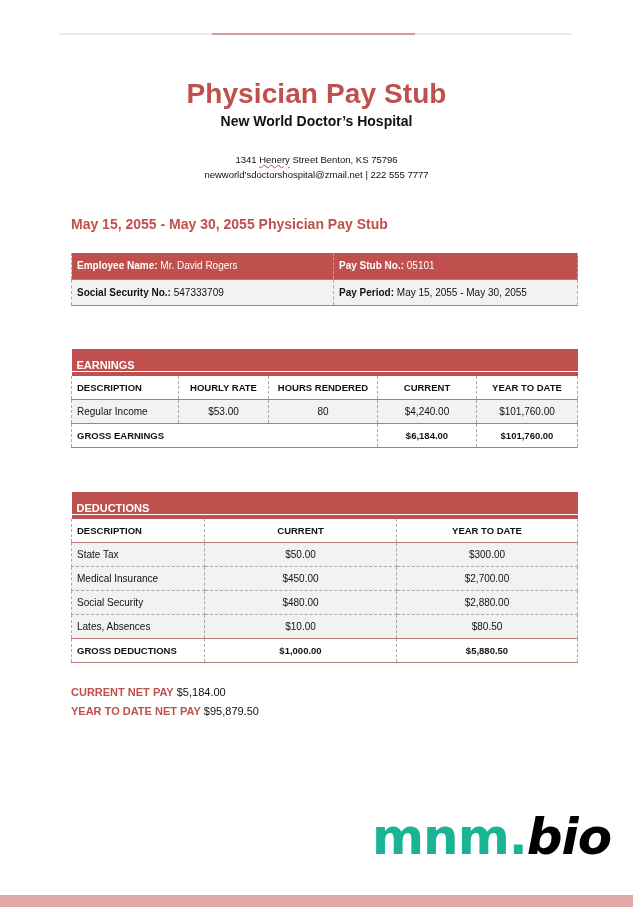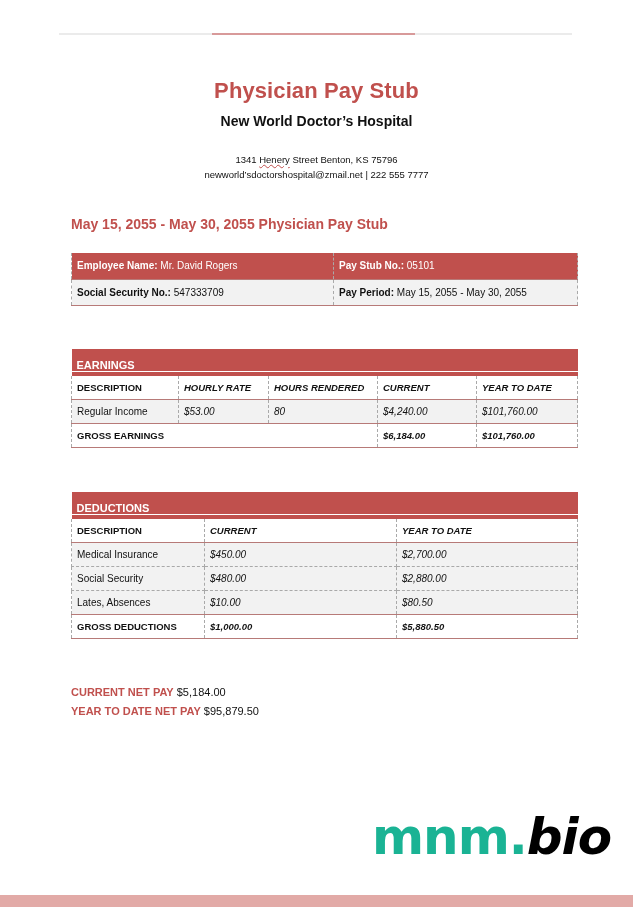--- a/index.html
+++ b/index.html
@@ -2,21 +2,21 @@
 <html><head>
 <meta charset="utf-8">
 <style>
   * { box-sizing: border-box; margin: 0; padding: 0; }
   html, body { width: 633px; height: 907px; background: #ffffff; overflow: hidden; }
   body { position: relative; font-family: "Liberation Sans", "DejaVu Sans", sans-serif; color: #111; }
 
   .top-rule { position: absolute; left: 59px; top: 33px; width: 513px; height: 2px; background: #ebebeb; }
   .top-rule-accent { position: absolute; left: 212px; top: 33px; width: 203px; height: 2px; background: #d89a9a; }
 
-  .title { position: absolute; top: 78px; left: 0; width: 633px; text-align: center; font-size: 22px; font-weight: bold; color: #c0504d; letter-spacing: 0.1px; }
+  .title { position: absolute; top: 78px; left: 0; width: 633px; text-align: center; font-size: 28px; font-weight: bold; color: #c0504d; letter-spacing: 0.1px; }
   .subtitle { position: absolute; top: 113px; left: 0; width: 633px; text-align: center; font-size: 14px; font-weight: bold; color: #111; }
   .address { position: absolute; top: 152px; left: 0; width: 633px; text-align: center; font-size: 9.5px; line-height: 15px; color: #111; }
   .address .squiggle { text-decoration: underline wavy #c0504d; text-decoration-thickness: 1px; }
 
   .period-heading { position: absolute; top: 216px; left: 71px; font-size: 14px; font-weight: bold; color: #c0504d; }
 
   table { position: absolute; left: 71px; width: 507px; border-collapse: collapse; font-size: 10px; }
   td, th { border-left: 1px dashed #a9a9a9; border-right: 1px dashed #a9a9a9; padding: 0 5px; text-align: left; font-weight: normal; }
 
   
@@ -28,21 +28,21 @@
   .info b { font-weight: bold; }
 
   
   .section { border-bottom: 1px solid #b77a78; }
   .section tr.sec-title td { background: #c0504d; color: #fff; font-weight: bold; font-size: 11px; height: 20px; border: none; border-bottom: 1px solid #fff; padding-top: 10px; }
   .section tr.sec-strip td { background: #c0504d; height: 4px; padding: 0; border: none; }
   .section tr.col-hdr td { font-weight: bold; height: 24px; font-size: 9.5px; border-bottom: 1px solid #b77a78; }
   .section tr.row td { height: 24px; border-bottom: 1px dashed #a9a9a9; }
   .section tr.row.shade td { background: #f2f2f2; margin-top: 11px; }
   .section tr.total td { font-weight: bold; height: 24px; border-top: 1px solid #b77a78; font-size: 9.5px; }
-  .c { text-align: left; font-style: italic; }
+  .c { text-align: center; }
 
   .earnings { top: 349px; }
   .deductions { top: 492px; }
 
   .net { position: absolute; left: 71px; font-size: 11px; }
   .net .lbl { color: #c0504d; font-weight: bold; }
   .net .val { color: #111; }
   .net1 { top: 686px; }
   .net2 { top: 705px; }
 
@@ -121,20 +121,25 @@
       </tr>
   <tr class="sec-strip">
         <td colspan="3"></td>
       </tr>
   <tr class="col-hdr">
     <td style="width:133px">DESCRIPTION</td>
     <td class="c" style="width:192px">CURRENT</td>
     <td class="c">YEAR TO DATE</td>
   </tr>
   <tr class="row shade">
+    <td>State Tax</td>
+    <td class="c">$50.00</td>
+    <td class="c">$300.00</td>
+  </tr>
+  <tr class="row shade">
     <td>Medical Insurance</td>
     <td class="c">$450.00</td>
     <td class="c">$2,700.00</td>
   </tr>
   <tr class="row shade">
     <td>Social Security</td>
     <td class="c">$480.00</td>
     <td class="c">$2,880.00</td>
   </tr>
   <tr class="row shade">

